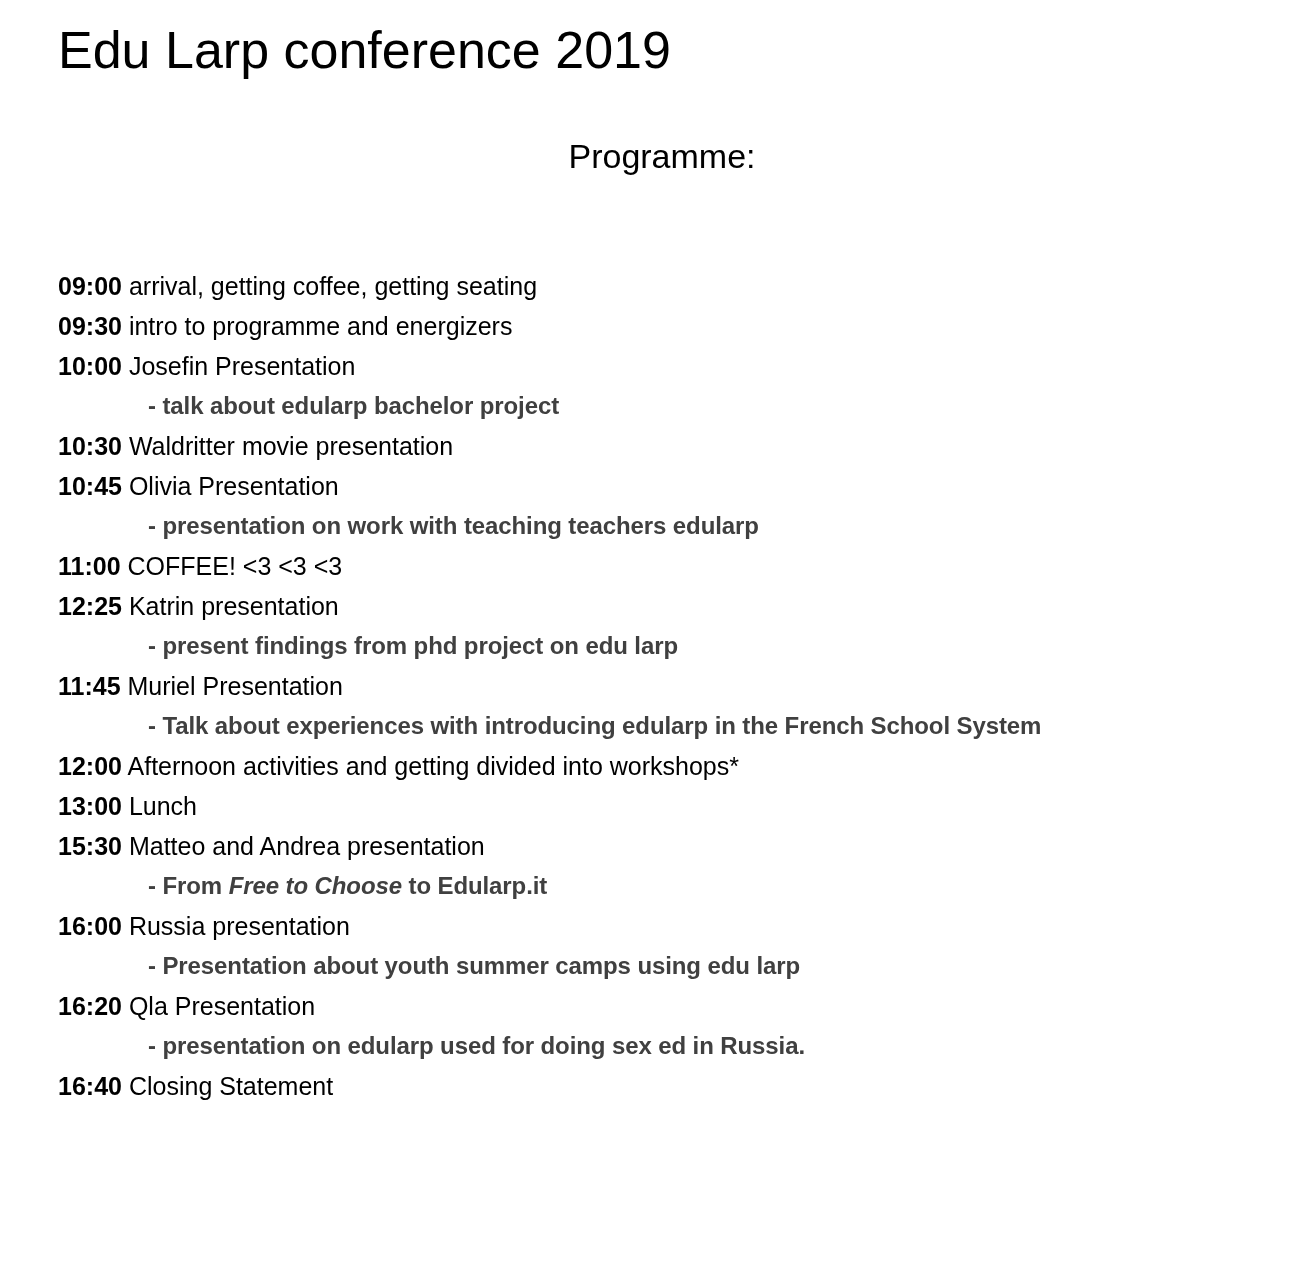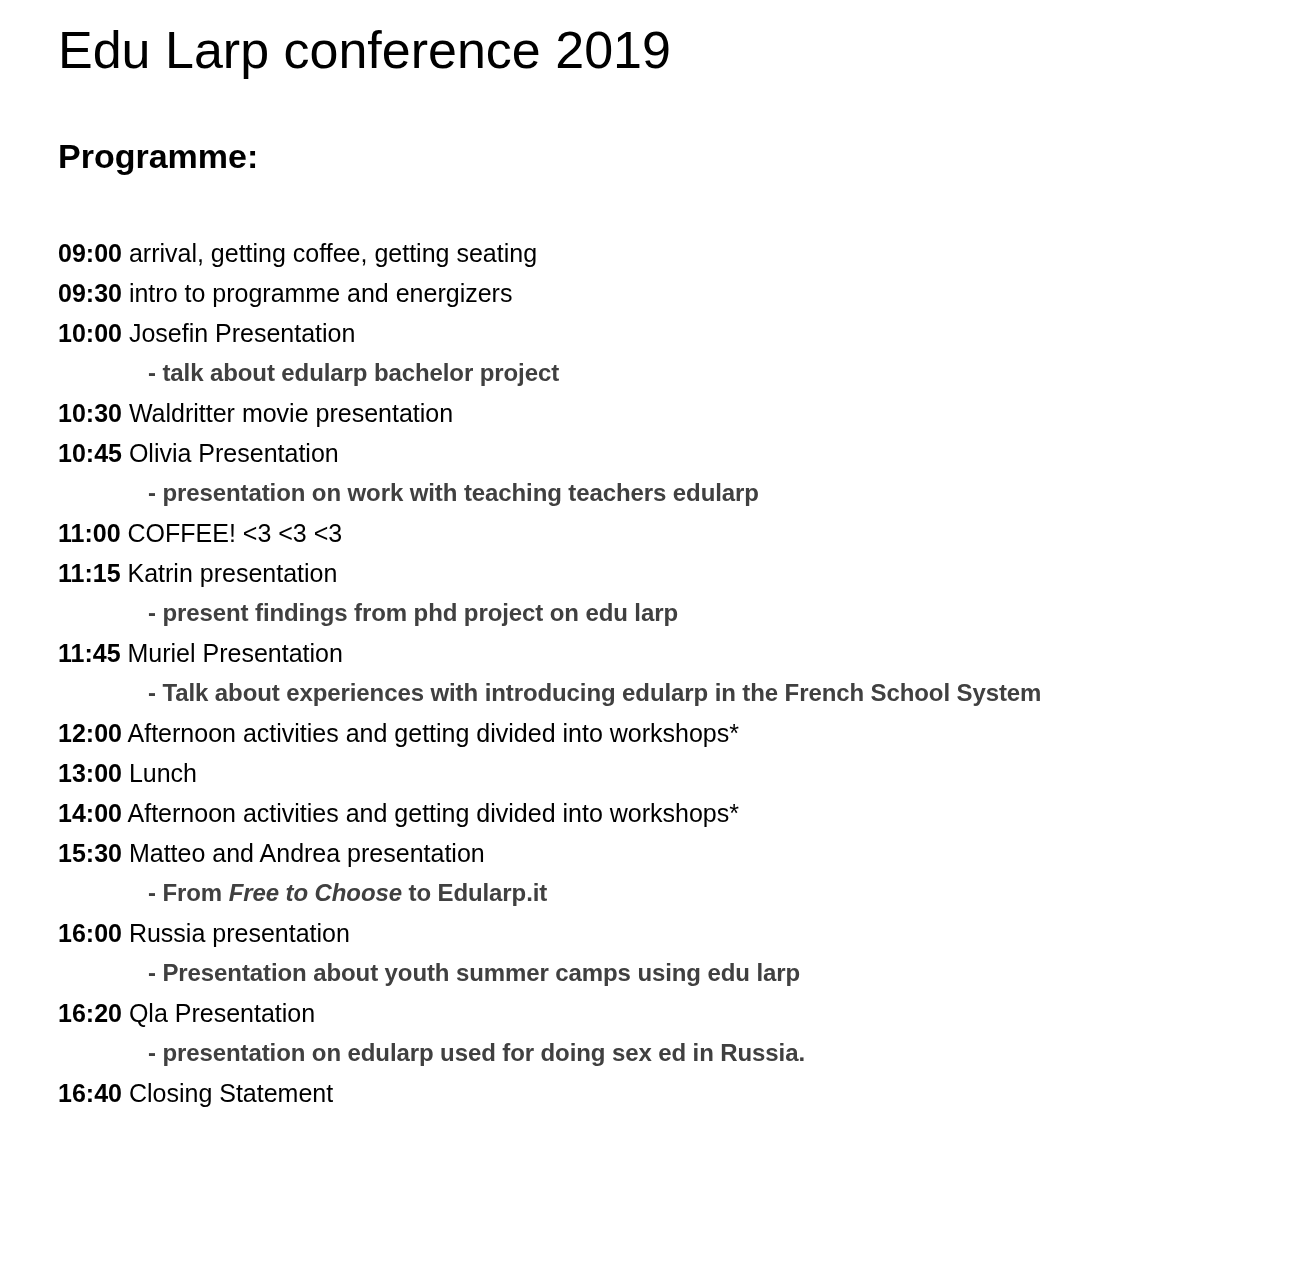--- a/index.html
+++ b/index.html
@@ -22,26 +22,27 @@
   }
   .doc-title {
     font-size: 52px;
     font-weight: 400;
     line-height: 1.13;
     margin: 0;
     letter-spacing: 0;
   }
   .doc-subtitle {
     font-size: 34px;
-    font-weight: 700;
+    font-weight: 400;
     line-height: 1.2;
     margin: 56px 0 0 0;
+    text-align: center;
   }
   .schedule {
-    margin-top: 56px;
+    margin-top: 89px;
   }
   .row {
     font-size: 25px;
     line-height: 40px;
     white-space: nowrap;
   }
   .row .time {
     font-weight: 700;
   }
   .row.detail {
@@ -63,27 +64,26 @@
   <h2 class="doc-subtitle">Programme:</h2>
   <div class="schedule">
       <div class="row"><span class="time">09:00</span> <span>arrival, getting coffee, getting seating</span></div>
       <div class="row"><span class="time">09:30</span> <span>intro to programme and energizers</span></div>
       <div class="row"><span class="time">10:00</span> <span>Josefin Presentation</span></div>
       <div class="row detail"><span>- talk about edularp bachelor project</span></div>
       <div class="row"><span class="time">10:30</span> <span>Waldritter movie presentation</span></div>
       <div class="row"><span class="time">10:45</span> <span>Olivia Presentation</span></div>
       <div class="row detail"><span>- presentation on work with teaching teachers edularp</span></div>
       <div class="row"><span class="time">11:00</span> <span>COFFEE! &lt;3 &lt;3 &lt;3</span></div>
-      <div class="row"><span class="time">11:15</span> <span>Katrin presentation</span></div>
+      <div class="row"><span class="time">12:25</span> <span>Katrin presentation</span></div>
       <div class="row detail"><span>- present findings from phd project on edu larp</span></div>
       <div class="row"><span class="time">11:45</span> <span>Muriel Presentation</span></div>
       <div class="row detail"><span>- Talk about experiences with introducing edularp in the French School System</span></div>
       <div class="row"><span class="time">12:00</span> <span>Afternoon activities and getting divided into workshops*</span></div>
       <div class="row"><span class="time">13:00</span> <span>Lunch</span></div>
-      <div class="row"><span class="time">14:00</span> <span>Afternoon activities and getting divided into workshops*</span></div>
       <div class="row"><span class="time">15:30</span> <span>Matteo and Andrea presentation</span></div>
       <div class="row detail"><span>- From </span><span class="italic">Free to Choose</span><span> to Edularp.it</span></div>
       <div class="row"><span class="time">16:00</span> <span>Russia presentation</span></div>
       <div class="row detail"><span>- Presentation about youth summer camps using edu larp</span></div>
       <div class="row"><span class="time">16:20</span> <span>Qla Presentation</span></div>
       <div class="row detail"><span>- presentation on edularp used for doing sex ed in Russia.</span></div>
       <div class="row"><span class="time">16:40</span> <span>Closing Statement</span></div>
     </div>
 </div>
 

